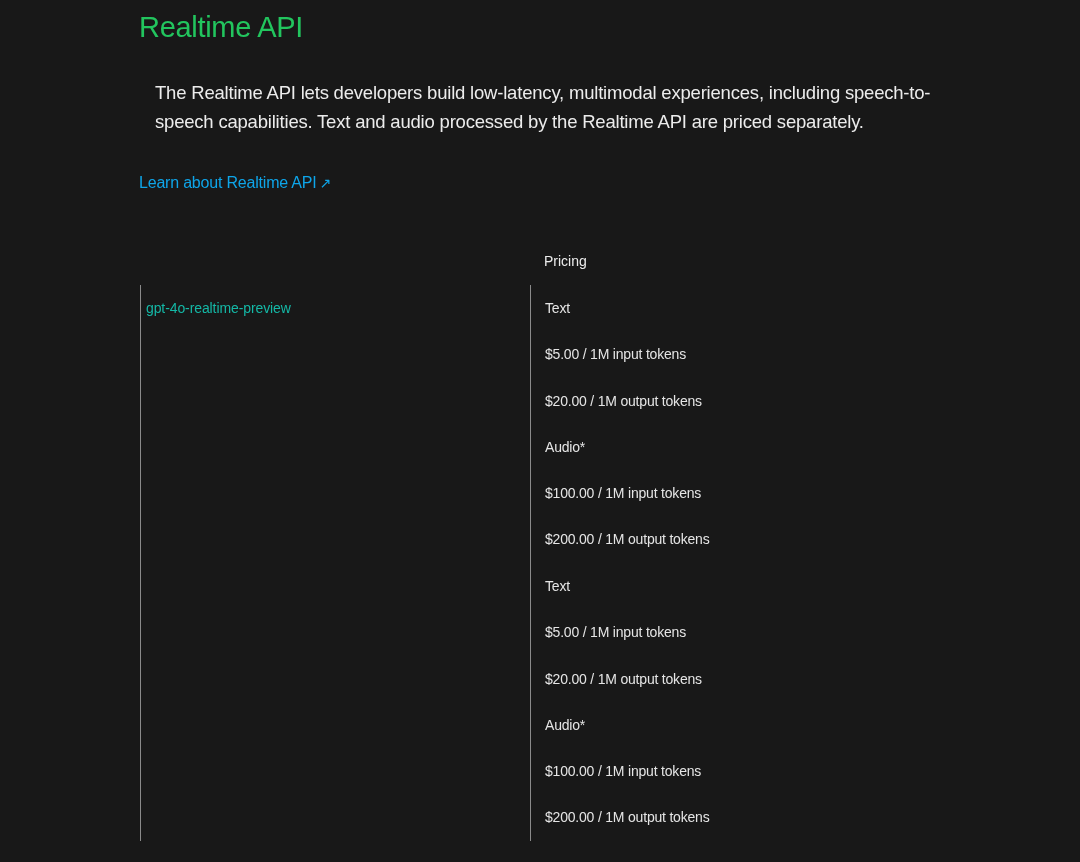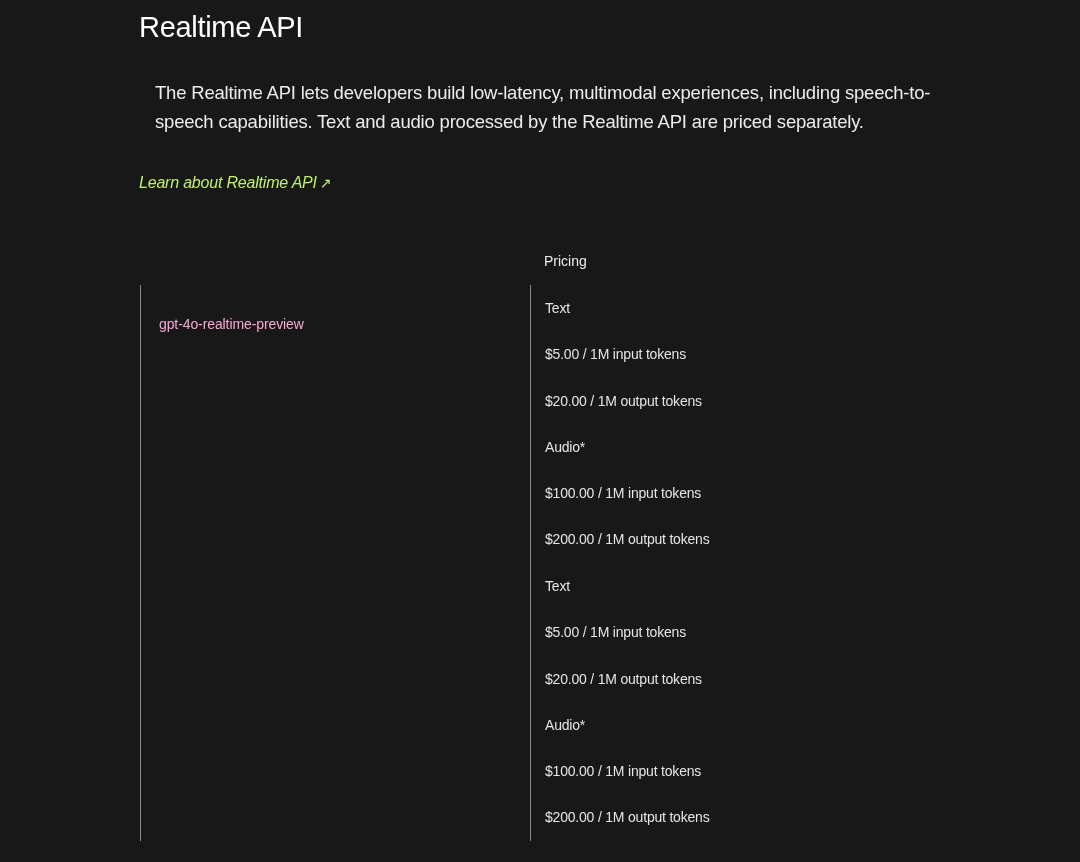--- a/index.html
+++ b/index.html
@@ -16,45 +16,44 @@
       position: relative;
     }
     .page-title {
       position: absolute;
       left: 139px;
       top: 8px;
       margin: 0;
       font-size: 29px;
       font-weight: 400;
       letter-spacing: -0.3px;
-      color: #ffffff;
+      color: #22c55e;
       line-height: 38px;
     }
     .intro {
       position: absolute;
       left: 139px;
       top: 62px;
       width: 780px;
       margin: 16px;
       font-size: 18.5px;
       line-height: 29px;
       letter-spacing: -0.2px;
       color: #ececec;
     }
     .learn-link {
       position: absolute;
       left: 139px;
       top: 172px;
       font-size: 16px;
       line-height: 22px;
       letter-spacing: -0.2px;
-      color: #bef264;
+      color: #0ea5e9;
       text-decoration: none;
       cursor: pointer;
-      font-style: italic;
     }
     .learn-link .arrow {
       display: inline-block;
       margin-left: 3px;
       font-size: 14px;
     }
     .pricing-header {
       position: absolute;
       left: 544px;
       top: 251px;
@@ -74,26 +73,25 @@
       position: absolute;
       top: 0;
       width: 1px;
       height: 556px;
       background: #8a8a8a;
     }
     .vline.left { left: 0; }
     .vline.mid { left: 390px; }
     .model-name {
       position: absolute;
-      left: 19px;
+      left: 6px;
       font-size: 14px;
       line-height: 20px;
-      color: #f9a8d4;
+      color: #14b8a6;
       letter-spacing: -0.1px;
-      margin-top: 16px;
     }
     .price-line {
       position: absolute;
       left: 405px;
       font-size: 14px;
       line-height: 20px;
       color: #e5e5e5;
       letter-spacing: -0.2px;
       white-space: nowrap;
     }

